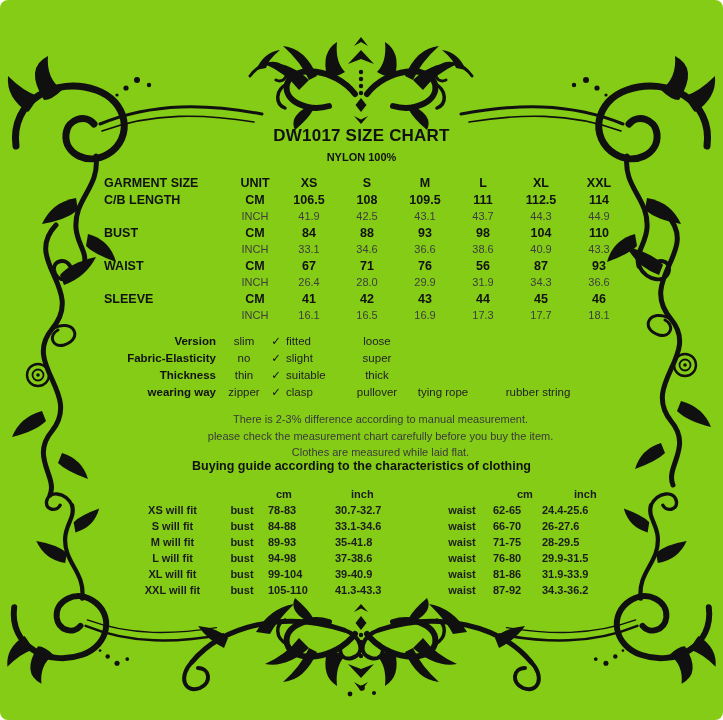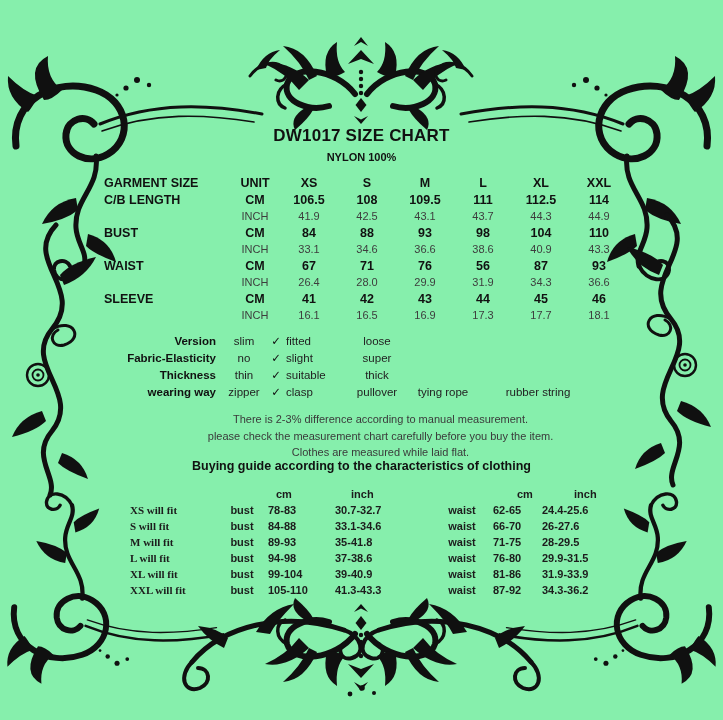--- a/index.html
+++ b/index.html
@@ -1,17 +1,17 @@
 <!DOCTYPE html>
 <html><head>
 <meta charset="utf-8">
 <style>
   html,body{margin:0;padding:0;background:#fff;}
-  .page{position:relative;width:723px;height:720px;background:#86efac;overflow:hidden;
-        font-family:"Liberation Sans",sans-serif;color:#1a1a1a;}
+  .page{position:relative;width:723px;height:720px;background:#84cc16;overflow:hidden;
+        font-family:"Liberation Sans",sans-serif;color:#1a1a1a;border-radius:8px;}
   .border-svg{position:absolute;left:0;top:0;z-index:0;}
   .content{position:absolute;left:0;top:0;width:723px;height:720px;z-index:1;}
 
   .title{position:absolute;top:126px;left:0;width:100%;text-align:center;
          font-size:17px;font-weight:bold;color:#111;letter-spacing:.2px;}
   .subtitle{position:absolute;top:151px;left:0;width:100%;text-align:center;
             font-size:11px;font-weight:bold;color:#111;}
 
   .size-table{position:absolute;left:104px;top:175px;display:grid;
               grid-template-columns:126px 50px repeat(6,58px);}
@@ -31,21 +31,21 @@
   .a-o5{width:136px;text-align:center;color:#222;}
 
   .notes{position:absolute;top:411px;left:0;width:100%;text-align:center;
          font-size:11px;color:#3a3a3a;}
   .notes div{height:16.5px;line-height:16.5px;padding-left:38px;}
   .guide-heading{position:absolute;top:459px;left:0;width:100%;text-align:center;
                  font-weight:bold;font-size:12.5px;color:#111;}
 
   .guide{position:absolute;left:130px;top:486px;font-size:11px;font-weight:bold;color:#1c1c1c;}
   .grow{display:flex;height:16px;line-height:16px;white-space:nowrap;}
-  .g-size{width:85px;text-align:left;margin-right:7px;font-family:Liberation Serif, serif;}
+  .g-size{width:85px;text-align:center;margin-right:7px;}
   .g-bust{width:40px;text-align:center;margin-right:6px;}
   .g-bcm{width:61px;text-align:left;margin-right:6px;}
   .g-binch{width:85px;text-align:left;margin-right:17px;}
   .g-waist{width:50px;text-align:center;margin-right:6px;}
   .g-wcm{width:43px;text-align:left;margin-right:6px;}
   .g-winch{width:80px;text-align:left;}
   .ghead .g-bcm,.ghead .g-binch,.ghead .g-wcm,.ghead .g-winch{padding-left:8px;}
 </style>
 </head>
 <body>

